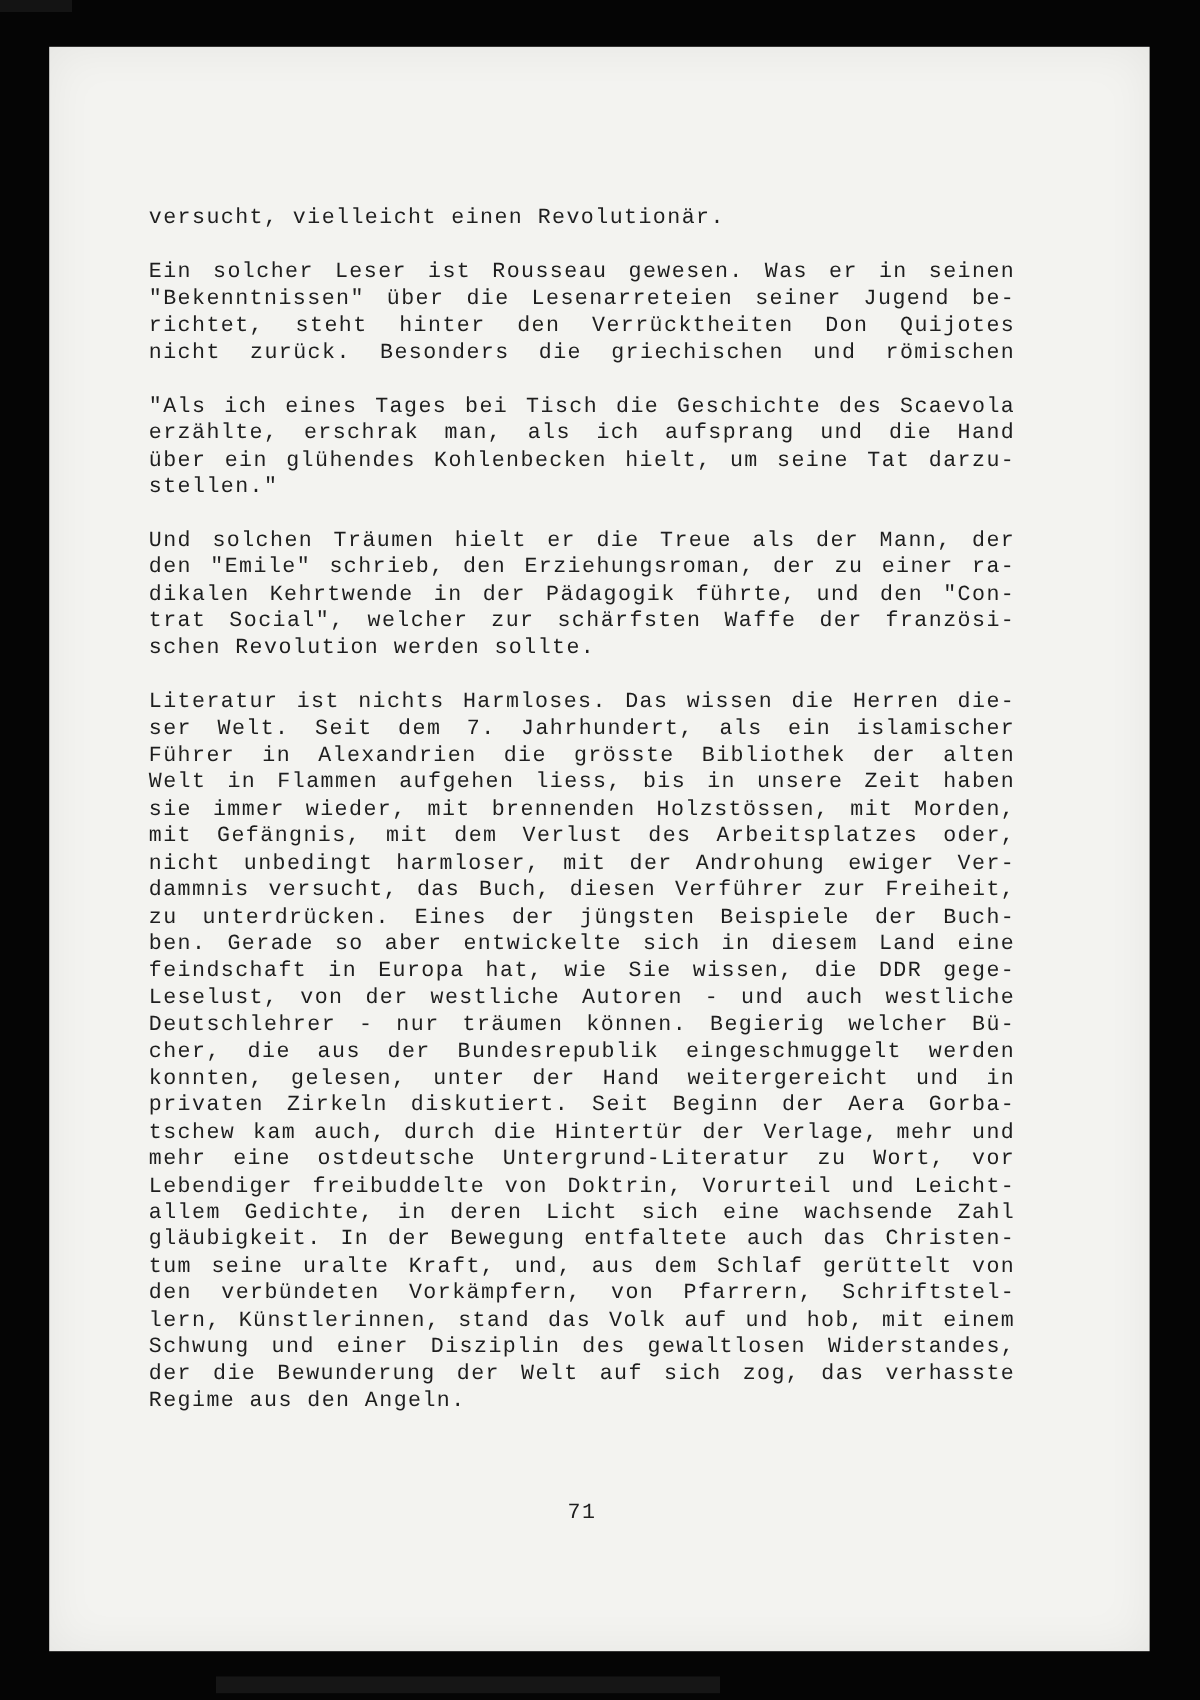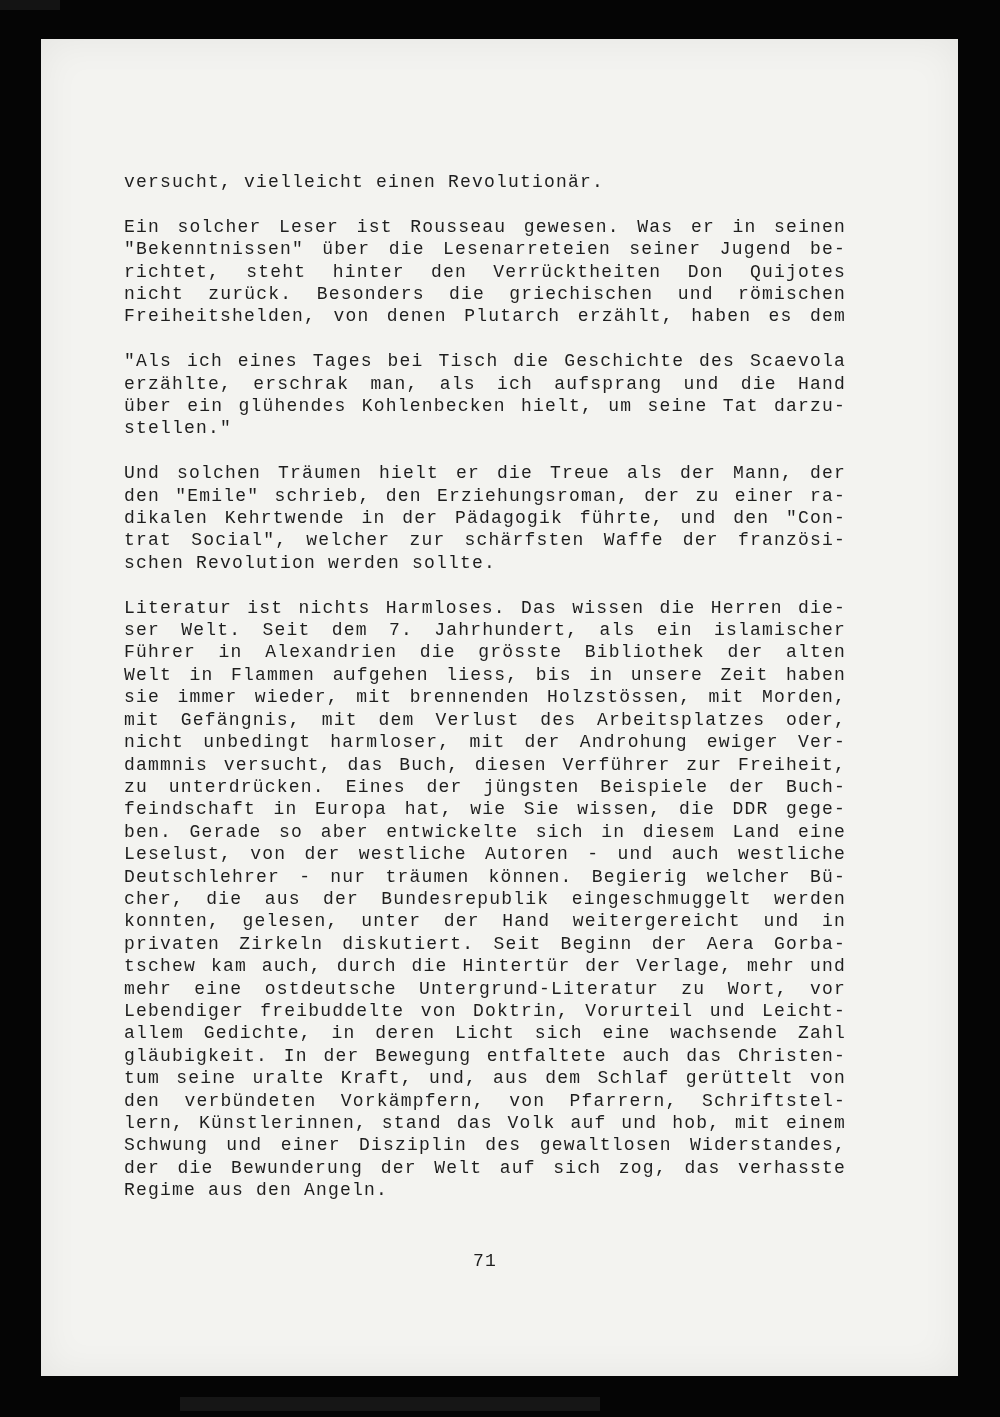--- a/index.html
+++ b/index.html
@@ -88,21 +88,20 @@
   <div class="page">
     <div class="text-block" id="paragraphs">
         <div class="paragraph">
           <div class="line">versucht, vielleicht einen Revolutionär.</div>
         </div>
         <div class="paragraph">
           <div class="line just">Ein solcher Leser ist Rousseau gewesen. Was er in seinen</div>
           <div class="line just">"Bekenntnissen" über die Lesenarreteien seiner Jugend be-</div>
           <div class="line just">richtet, steht hinter den Verrücktheiten Don Quijotes</div>
           <div class="line just">nicht zurück. Besonders die griechischen und römischen</div>
-          <div class="line just">Freiheitshelden, von denen Plutarch erzählt, haben es dem</div>
         </div>
         <div class="paragraph">
           <div class="line just">"Als ich eines Tages bei Tisch die Geschichte des Scaevola</div>
           <div class="line just">erzählte, erschrak man, als ich aufsprang und die Hand</div>
           <div class="line just">über ein glühendes Kohlenbecken hielt, um seine Tat darzu-</div>
           <div class="line">stellen."</div>
         </div>
         <div class="paragraph">
           <div class="line just">Und solchen Träumen hielt er die Treue als der Mann, der</div>
           <div class="line just">den "Emile" schrieb, den Erziehungsroman, der zu einer ra-</div>
@@ -113,22 +112,22 @@
         <div class="paragraph">
           <div class="line just">Literatur ist nichts Harmloses. Das wissen die Herren die-</div>
           <div class="line just">ser Welt. Seit dem 7. Jahrhundert, als ein islamischer</div>
           <div class="line just">Führer in Alexandrien die grösste Bibliothek der alten</div>
           <div class="line just">Welt in Flammen aufgehen liess, bis in unsere Zeit haben</div>
           <div class="line just">sie immer wieder, mit brennenden Holzstössen, mit Morden,</div>
           <div class="line just">mit Gefängnis, mit dem Verlust des Arbeitsplatzes oder,</div>
           <div class="line just">nicht unbedingt harmloser, mit der Androhung ewiger Ver-</div>
           <div class="line just">dammnis versucht, das Buch, diesen Verführer zur Freiheit,</div>
           <div class="line just">zu unterdrücken. Eines der jüngsten Beispiele der Buch-</div>
+          <div class="line just">ben. Gerade so aber entwickelte sich in diesem Land eine</div>
           <div class="line just">feindschaft in Europa hat, wie Sie wissen, die DDR gege-</div>
-          <div class="line just">ben. Gerade so aber entwickelte sich in diesem Land eine</div>
           <div class="line just">Leselust, von der westliche Autoren - und auch westliche</div>
           <div class="line just">Deutschlehrer - nur träumen können. Begierig welcher Bü-</div>
           <div class="line just">cher, die aus der Bundesrepublik eingeschmuggelt werden</div>
           <div class="line just">konnten, gelesen, unter der Hand weitergereicht und in</div>
           <div class="line just">privaten Zirkeln diskutiert. Seit Beginn der Aera Gorba-</div>
           <div class="line just">tschew kam auch, durch die Hintertür der Verlage, mehr und</div>
           <div class="line just">mehr eine ostdeutsche Untergrund-Literatur zu Wort, vor</div>
           <div class="line just">Lebendiger freibuddelte von Doktrin, Vorurteil und Leicht-</div>
           <div class="line just">allem Gedichte, in deren Licht sich eine wachsende Zahl</div>
           <div class="line just">gläubigkeit. In der Bewegung entfaltete auch das Christen-</div>

